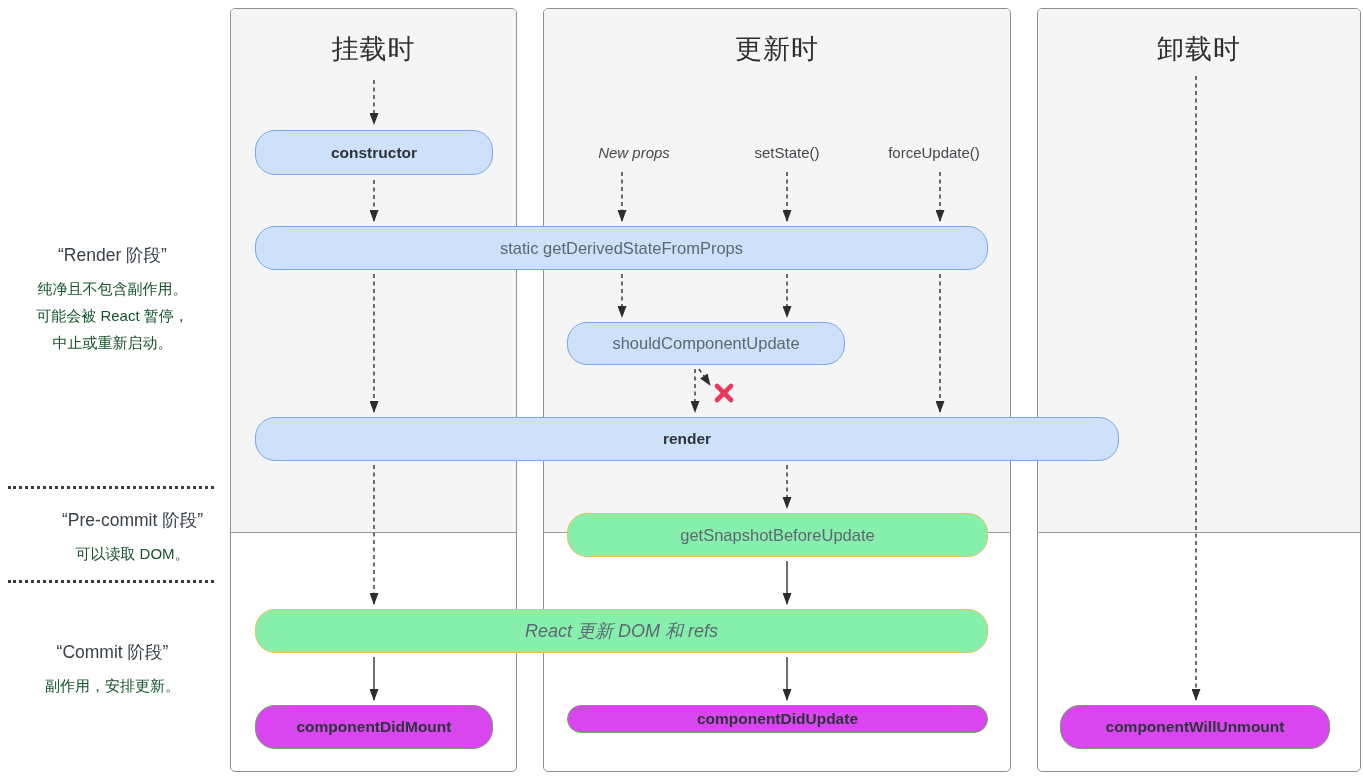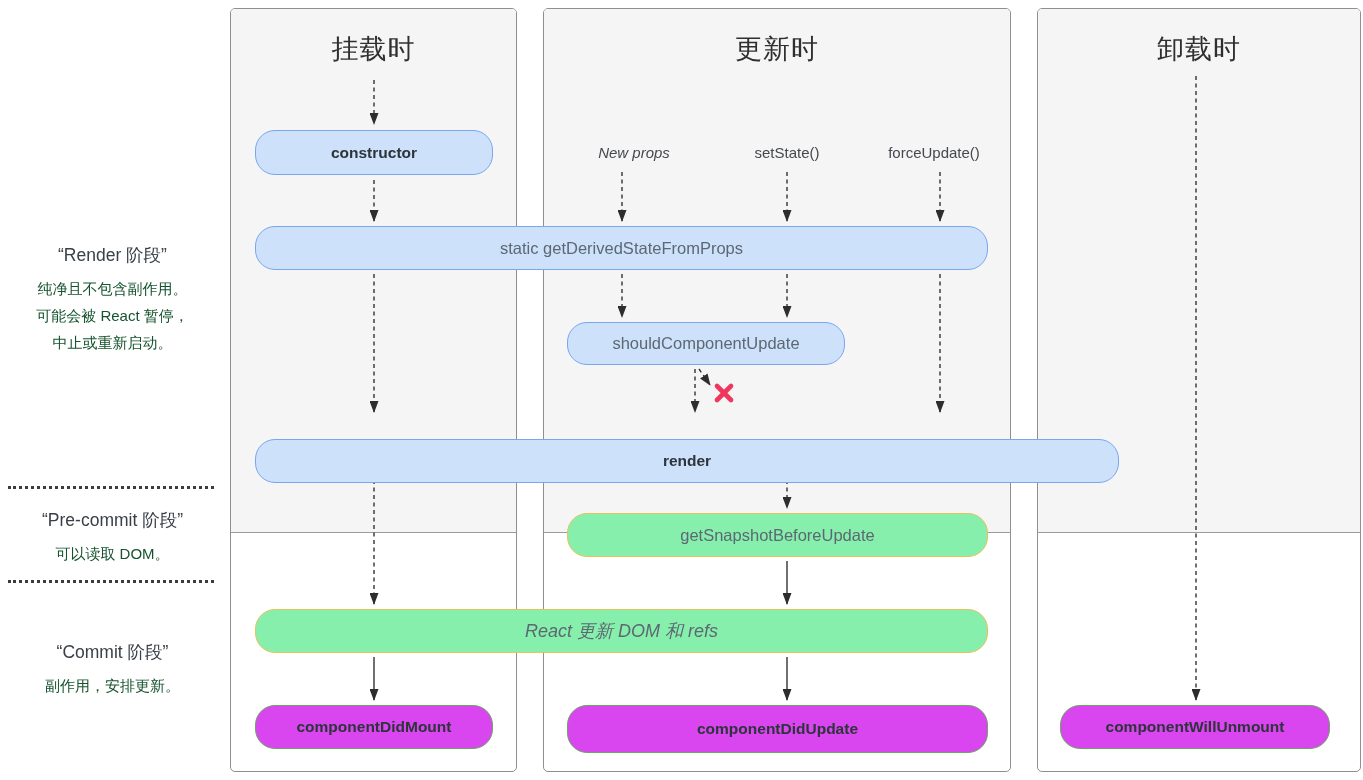--- a/index.html
+++ b/index.html
@@ -43,21 +43,21 @@
     font-size: 27px;
     color: #2f2f2f;
     letter-spacing: 1px;
   }
 
   
   .sidebar-block { position: absolute; left: 0; width: 225px; text-align: center; z-index: 1; }
   .phase-title { font-size: 17.5px; color: #3a4047; margin-bottom: 8px; }
   .phase-desc  { font-size: 15px; color: #14532d; line-height: 27px; }
   .blk-render  { top: 243px; }
-  .blk-precommit { top: 508px; }
+  .blk-precommit { top: 508px; margin-left: 20px; }
   .blk-commit  { top: 640px; }
   .dotted-divider {
     position: absolute; left: 8px; width: 206px; height: 0;
     border-top: 3px dotted #3c3c3c; z-index: 1;
   }
   .divider-1 { top: 486px; }
   .divider-2 { top: 580px; }
 
   
   .trigger-label {
@@ -87,25 +87,25 @@
   .box-blue   { background: #cde1fa; border: 1.5px solid #79a7ef; }
   .box-yellow { background: #86efac; border: 1.5px solid #e9c25a; }
   .box-green  { background: #d946ef; border: 1.5px solid #6aa661; }
   .txt-bold   { font-size: 15.5px; font-weight: bold; color: #2e343b; }
   .txt-gray   { font-size: 16.5px; color: #5c6873; }
   .txt-italic { font-size: 18px; font-style: italic; color: #5c6873; }
 
   .box-constructor { left: 255px;  top: 130px; width: 238px; height: 45px; }
   .box-gdsfp       { left: 255px;  top: 226px; width: 733px; height: 44px; }
   .box-scu         { left: 567px;  top: 322px; width: 278px; height: 43px; }
-  .box-render      { left: 255px;  top: 417px; width: 864px; height: 44px; margin-top: 22px; }
+  .box-render      { left: 255px;  top: 417px; width: 864px; height: 44px; }
   .box-gsbu        { left: 567px;  top: 513px; width: 421px; height: 44px; }
   .box-reactupdate { left: 255px;  top: 609px; width: 733px; height: 44px; }
   .box-cdm         { left: 255px;  top: 705px; width: 238px; height: 44px; }
-  .box-cdu         { left: 567px;  top: 705px; width: 421px; height: 48px; }
+  .box-cdu         { left: 567px;  top: 705px; width: 421px; height: 28px; }
   .box-cwu         { left: 1060px; top: 705px; width: 270px; height: 44px; }
 
   
   .arrows {
     position: absolute;
     left: 0; top: 0;
     width: 1363px; height: 780px;
     z-index: 1;
     pointer-events: none;
   }

